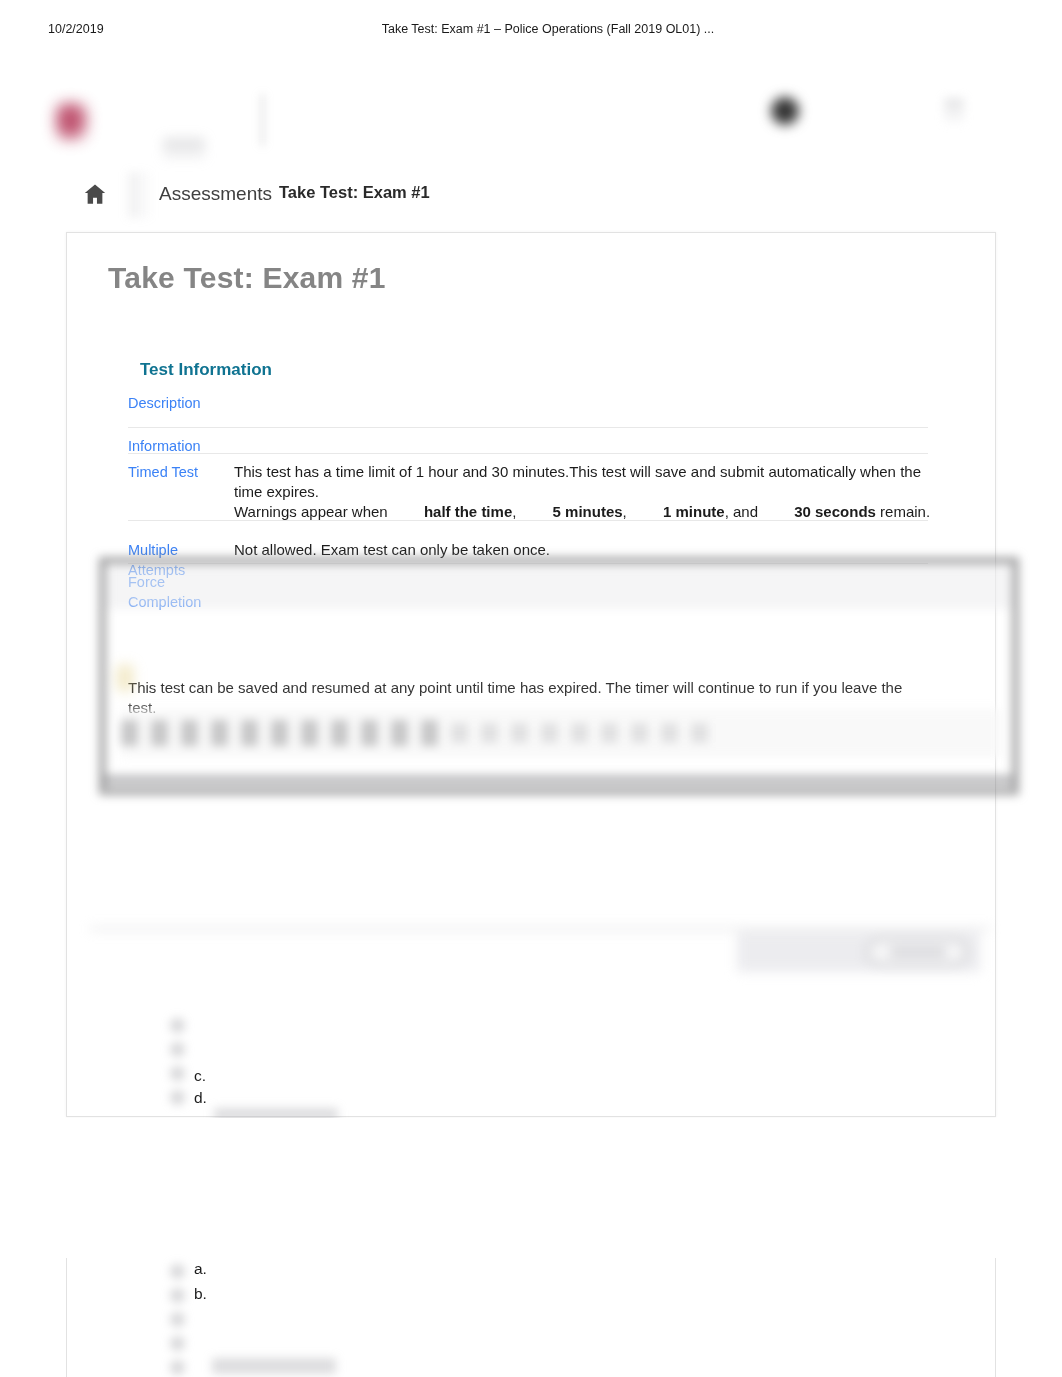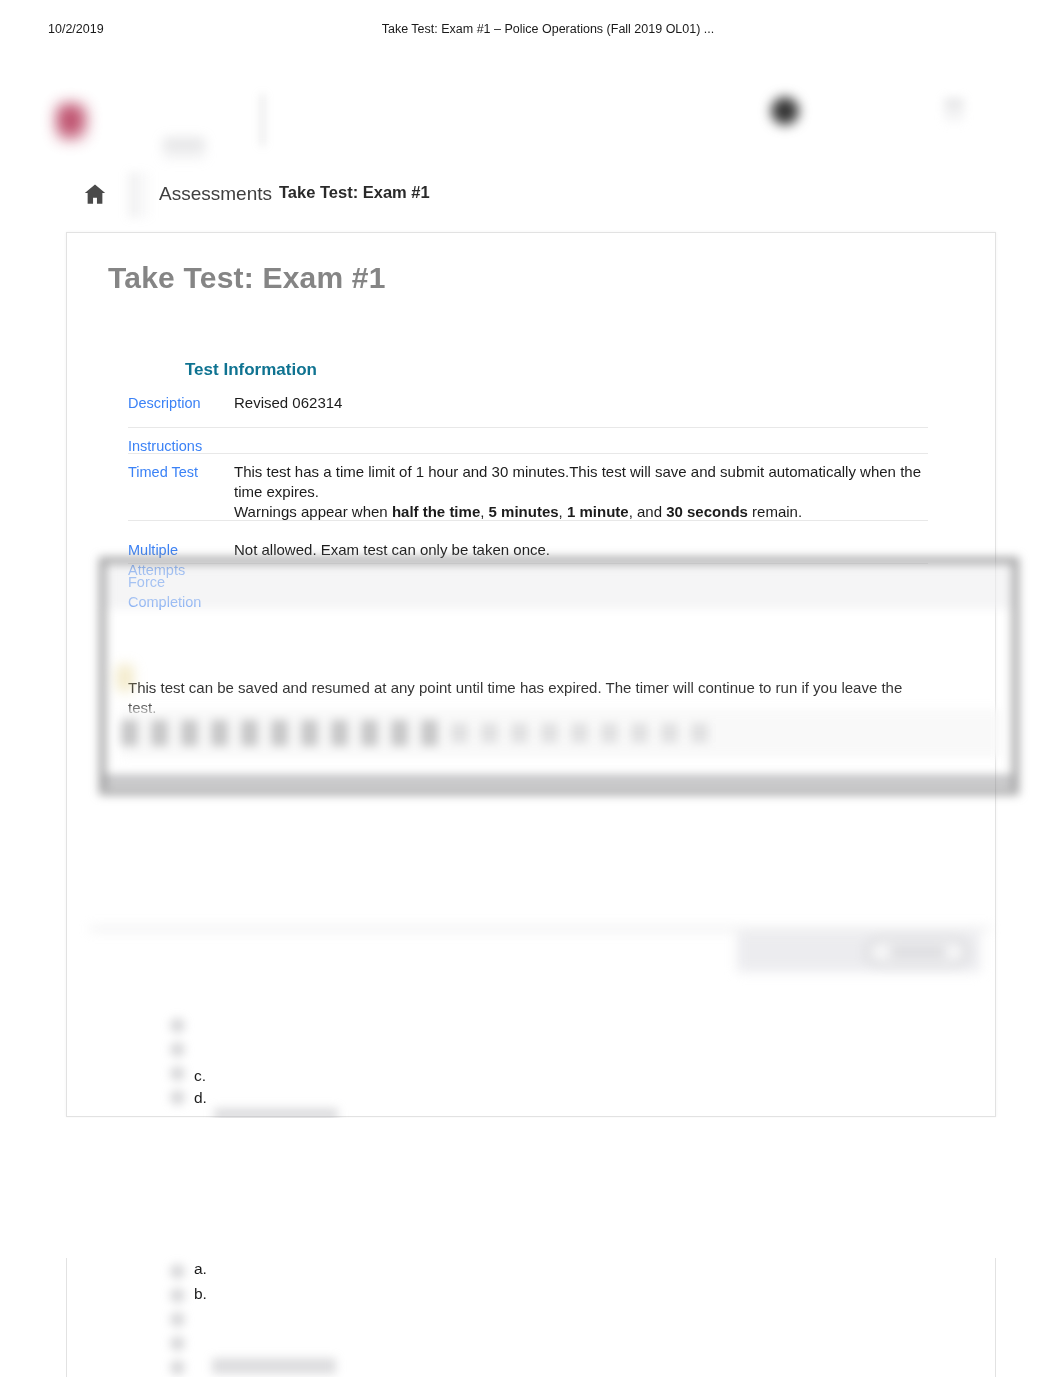--- a/index.html
+++ b/index.html
@@ -184,41 +184,40 @@
     width: 805px;
   }
   .ti-heading {
     position: absolute;
     left: 12px;
     top: 0;
     font-size: 17px;
     font-weight: bold;
     color: #0f7391;
     white-space: nowrap;
-    margin-left: 45px;
   }
   .ti-row {
     position: absolute;
     display: flex;
     width: 805px;
   }
   .ti-label {
     width: 106px;
     flex: 0 0 106px;
     font-size: 14.5px;
     color: #3b82f6;
     line-height: 20px;
   }
   .ti-value {
     flex: 1;
     font-size: 15px;
     color: #1c1c1c;
     line-height: 20px;
   }
-  .ti-value b { font-weight: bold; }
+  .ti-value b { font-weight: bold; margin-left: 32px; }
 
   .ti-row-description { top: 33px; }
   .ti-row-instructions { top: 76px; }
   .ti-row-timed { top: 102px; }
   .ti-row-multiple { top: 180px; }
   .ti-row-force { top: 212px; flex-direction: column; }
 
   .ti-divider {
     position: absolute;
     left: 0;
@@ -463,25 +462,24 @@
   <div class="test-info">
     <div class="ti-heading">Test Information</div>
 
     <div class="ti-divider ti-divider-1"></div>
     <div class="ti-divider ti-divider-2"></div>
     <div class="ti-divider ti-divider-3"></div>
     <div class="ti-divider ti-divider-4"></div>
 
     <div class="ti-row ti-row-description">
       <div class="ti-label">Description</div>
-      <div class="ti-value">Revised 062314</div>
     </div>
 
     <div class="ti-row ti-row-instructions">
-      <div class="ti-label">Instructions</div>
+      <div class="ti-label">Information</div>
       <div class="ti-value"></div>
     </div>
 
     <div class="ti-row ti-row-timed">
       <div class="ti-label">Timed Test</div>
       <div class="ti-value">
         <span>This test has a time limit of 1 hour and 30 minutes.This test will save and submit automatically when the time expires.</span><br>
         <span>Warnings appear when </span><b>half the time</b><span>, </span><b>5 minutes</b><span>, </span><b>1 minute</b><span>, and </span><b>30 seconds</b><span> remain.</span>
       </div>
     </div>

